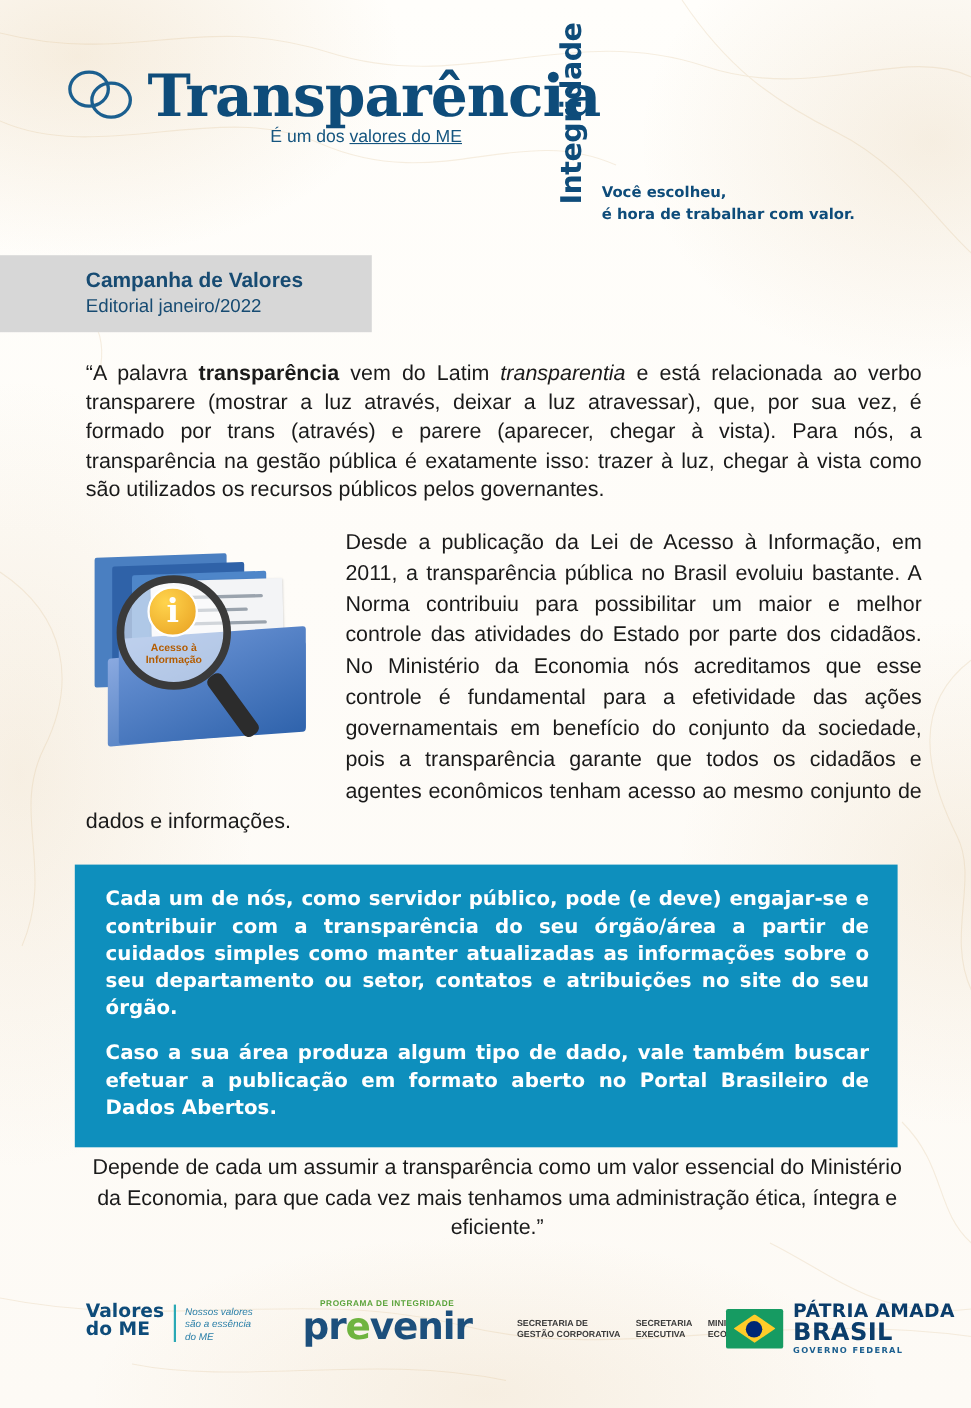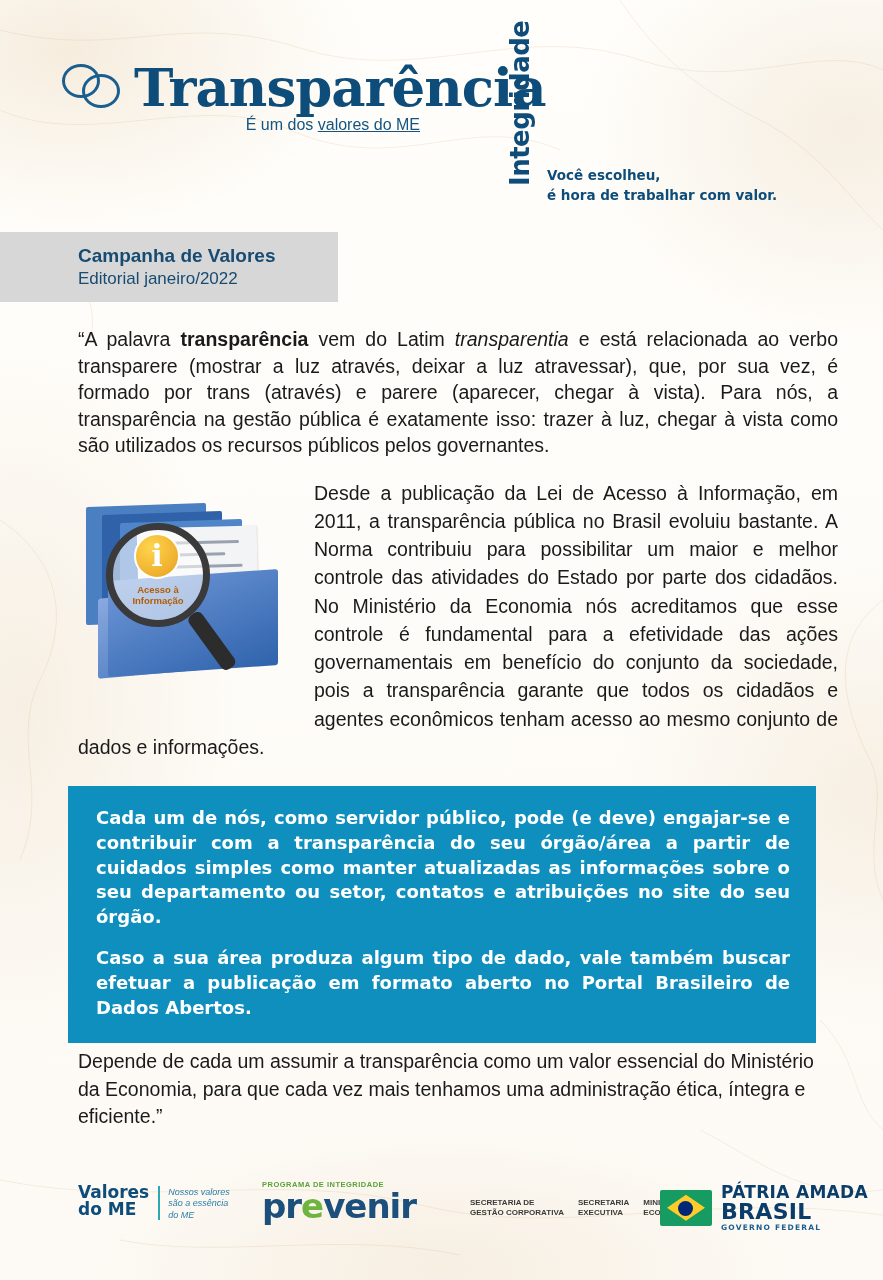--- a/index.html
+++ b/index.html
@@ -228,42 +228,42 @@
   }
   .highlight p:last-child { margin-bottom: 0; }
 
   .closing {
     position: absolute;
     left: 78px; top: 1048px;
     width: 748px;
     font-size: 19.5px;
     line-height: 1.42;
     color: #1a1a1a;
-    text-align: left;
+    text-align: center;
   }
 
   
   .footer {
     position: absolute;
     left: 0; right: 0; bottom: 38px;
     height: 64px;
   }
   .valores-logo { position: absolute; left: 78px; top: 6px; display: flex; align-items: flex-start; }
   .valores-main {
     font-family: "DejaVu Sans", sans-serif;
     color: #0e4c7a; font-weight: bold; line-height: 1.02;
   }
   .valores-main .v1 { font-size: 17px; }
   .valores-main .v2 { font-size: 17px; }
   .valores-bar { width: 2px; height: 34px; background: #2aa9b5; margin: 2px 8px 0 9px; }
   .valores-sub {
     font-size: 9px; color: #2a7fa8; font-style: italic; line-height: 1.25; margin-top: 3px;
   }
 
-  .prevenir { position: absolute; left: 262px; top: 2px; width: 180px; text-align: left; }
+  .prevenir { position: absolute; left: 262px; top: 2px; width: 180px; text-align: center; }
   .prevenir .pre-top {
     font-size: 7.5px; font-weight: bold; color: #5aa33a; letter-spacing: 0.5px;
   }
   .prevenir .pre-word {
     font-family: "DejaVu Sans", sans-serif;
     font-size: 34px; font-weight: bold; color: #1c4f7c; line-height: 1;
     letter-spacing: -1px;
   }
   .prevenir .pre-word .leaf { color: #6fb43f; }
 

